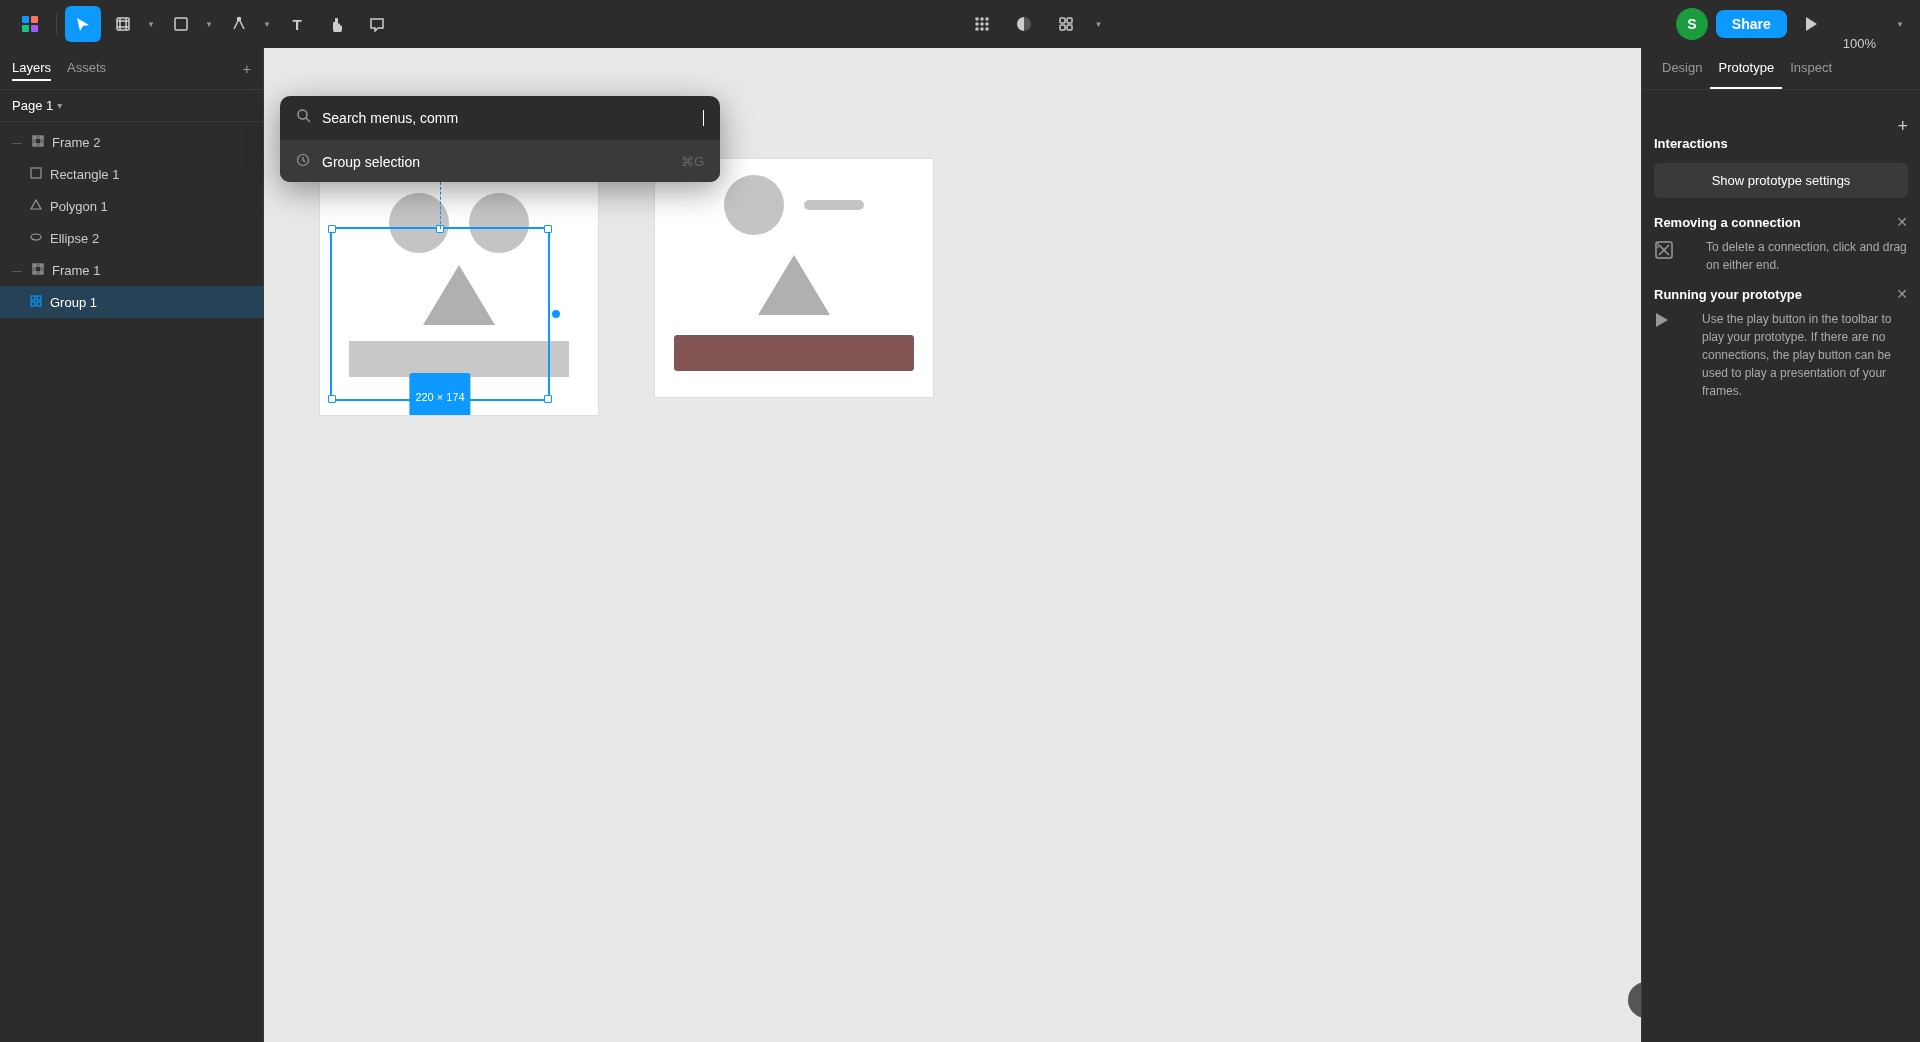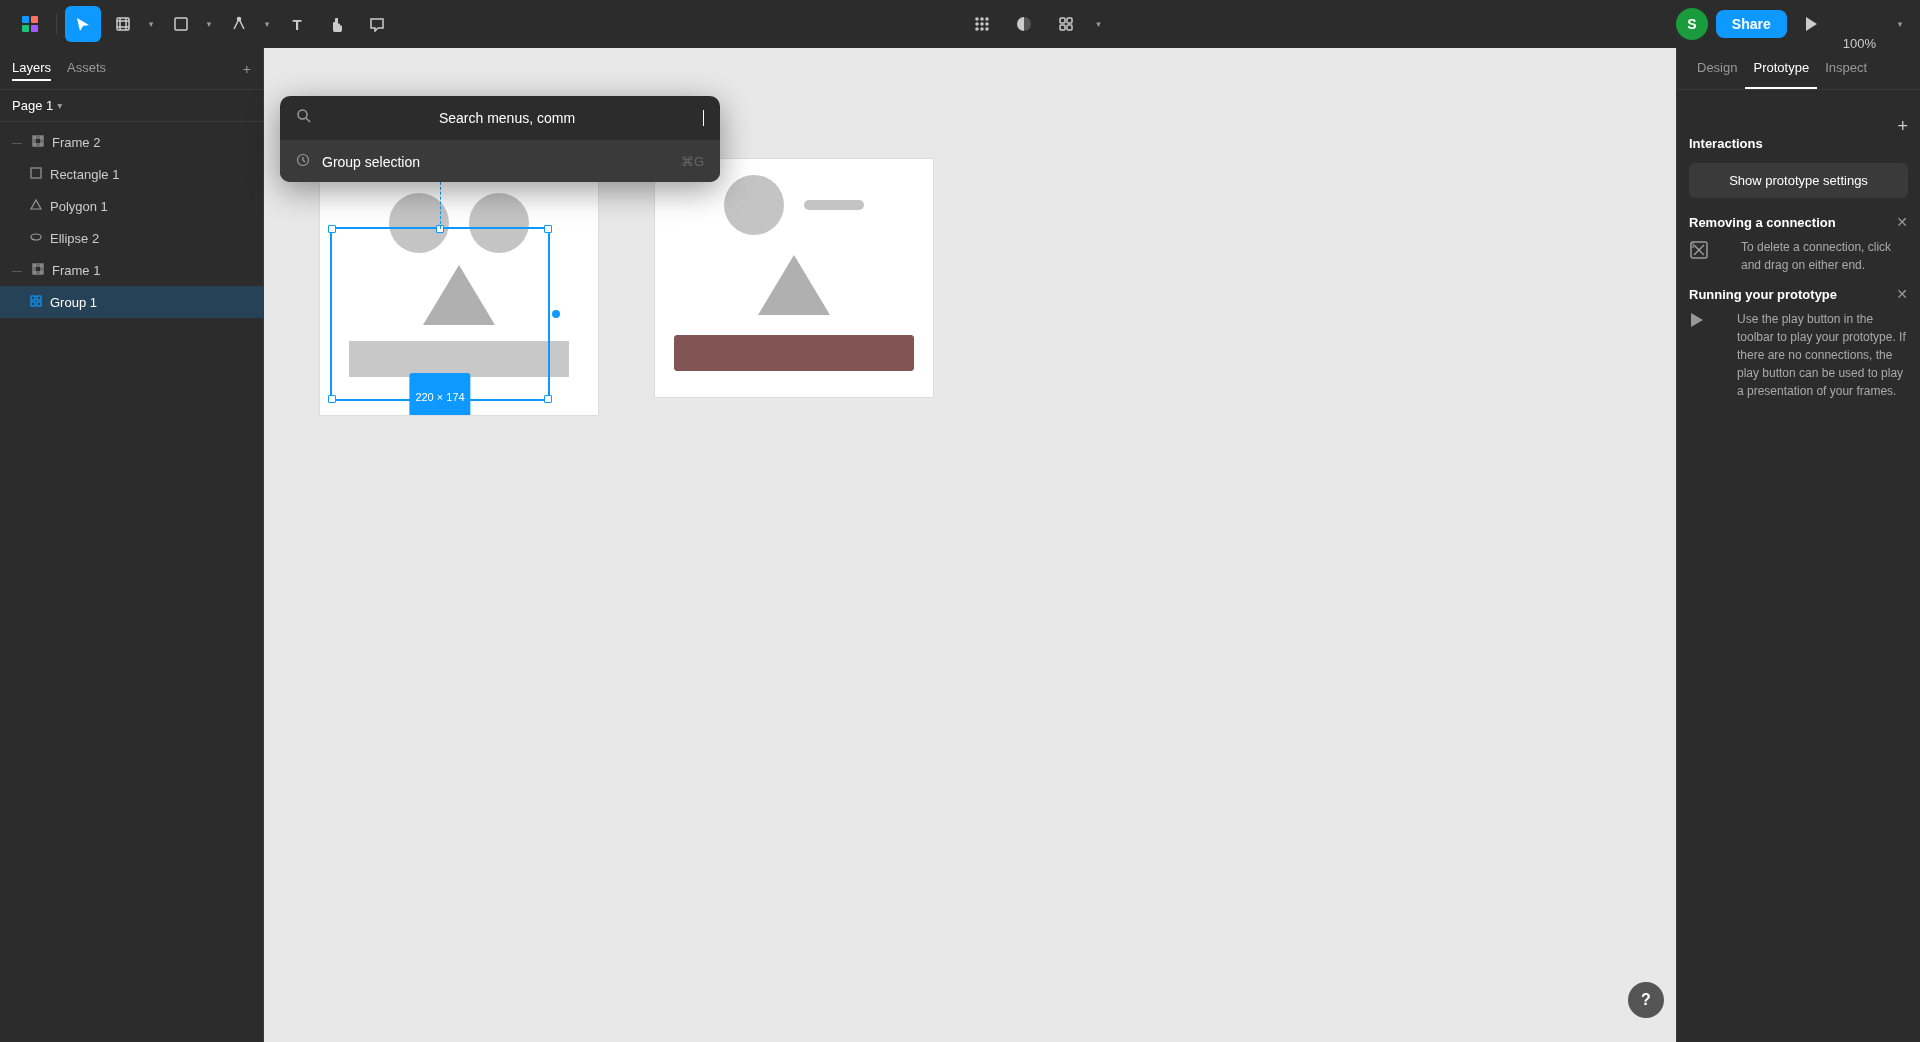--- a/index.html
+++ b/index.html
@@ -42,21 +42,21 @@
       font-size: 16px;
     }
 
     
     .left-panel {
       position: absolute; top: 48px; left: 0; width: 264px; bottom: 0;
       background: #2c2c2c; border-right: 1px solid #3a3a3a; z-index: 10;
       display: flex; flex-direction: column;
     }
     .right-panel {
-      position: absolute; top: 48px; right: 0; width: 244px; bottom: 0;
+      position: absolute; top: 48px; right: 0; width: 279px; bottom: 0;
       background: #2c2c2c; border-left: 1px solid #3a3a3a; z-index: 10;
       display: flex; flex-direction: column;
     }
 
     
     .panel-header {
       display: flex; align-items: center; padding: 8px 12px; gap: 16px;
       border-bottom: 1px solid #3a3a3a;
     }
     .panel-tab {
@@ -196,21 +196,21 @@
       box-shadow: 0 8px 32px rgba(0,0,0,0.4); z-index: 200;
       overflow: hidden;
     }
     .search-input-row {
       display: flex; align-items: center; padding: 12px 16px; gap: 10px;
       border-bottom: 1px solid #3a3a3a;
     }
     .search-icon-wrap { color: #999; font-size: 16px; }
     .search-input {
       flex: 1; background: none; border: none; outline: none;
-      color: #fff; font-size: 14px; caret-color: #fff; text-align: center;
+      color: #fff; font-size: 14px; caret-color: #fff;
     }
     .search-result {
       display: flex; align-items: center; padding: 12px 16px; gap: 12px;
       cursor: pointer; background: #3a3a3a;
     }
     .search-result-icon { color: #999; font-size: 14px; }
     .search-result-text { color: #fff; font-size: 14px; }
     .search-result-shortcut { margin-left: auto; color: #666; font-size: 13px; }
 
     

